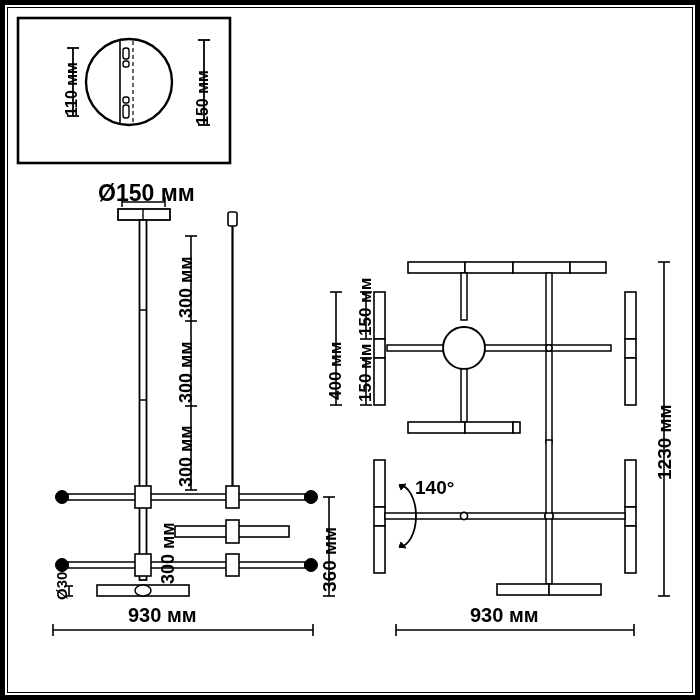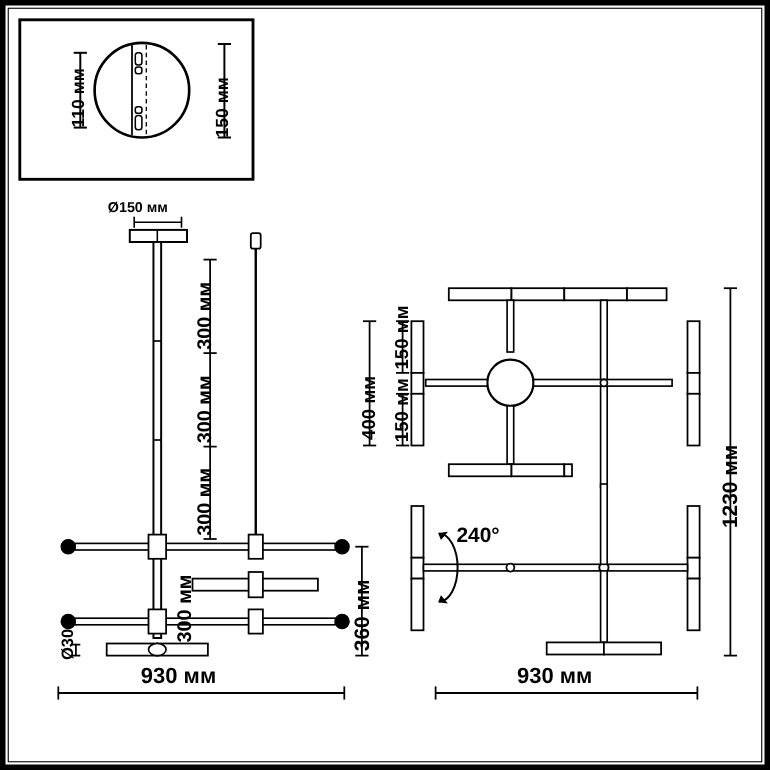--- a/index.html
+++ b/index.html
@@ -217,21 +217,21 @@
         <line x1="658" y1="596" x2="670" y2="596" stroke="#000" stroke-width="1.6"></line>
       </g>
 
     </g>
   </svg>
 
   <div class="lbl vert" style="left:64px;top:116px;font-size:16px;transform:rotate(-90deg);">110 мм</div>
 
   <div class="lbl vert" style="left:195px;top:125px;font-size:16px;transform:rotate(-90deg);">150 мм</div>
 
-  <div class="lbl" style="left:98px;top:182px;font-size:13px;">Ø150 мм</div>
+  <div class="lbl" style="left:98px;top:182px;font-size:23px;">Ø150 мм</div>
 
   <div class="lbl vert" style="left:177px;top:318px;font-size:18px;transform:rotate(-90deg);">300 мм</div>
 
   <div class="lbl vert" style="left:177px;top:403px;font-size:18px;transform:rotate(-90deg);">300 мм</div>
 
   <div class="lbl vert" style="left:177px;top:487px;font-size:18px;transform:rotate(-90deg);">300 мм</div>
 
   <div class="lbl vert" style="left:159px;top:584px;font-size:18px;transform:rotate(-90deg);">300 мм</div>
 
   <div class="lbl vert" style="left:54px;top:600px;font-size:15px;transform:rotate(-90deg);">Ø30</div>
@@ -239,21 +239,21 @@
   <div class="lbl vert" style="left:320px;top:592px;font-size:19px;transform:rotate(-90deg);">360 мм</div>
 
   <div class="lbl" style="left:128px;top:605px;font-size:20px;">930 мм</div>
 
   <div class="lbl vert" style="left:327px;top:400px;font-size:17px;transform:rotate(-90deg);">400 мм</div>
 
   <div class="lbl vert" style="left:357px;top:336px;font-size:17px;transform:rotate(-90deg);">150 мм</div>
 
   <div class="lbl vert" style="left:357px;top:402px;font-size:17px;transform:rotate(-90deg);">150 мм</div>
 
-  <div class="lbl" style="left:415px;top:478px;font-size:19px;">240°</div>
+  <div class="lbl" style="left:415px;top:478px;font-size:19px;">140°</div>
 
   <div class="lbl" style="left:470px;top:605px;font-size:20px;">930 мм</div>
 
   <div class="lbl vert" style="left:655px;top:480px;font-size:19px;transform:rotate(-90deg);">1230 мм</div>
 
   <div id="frame"></div>
   <div id="frame2"></div>
 </div>
 
 </body></html>

